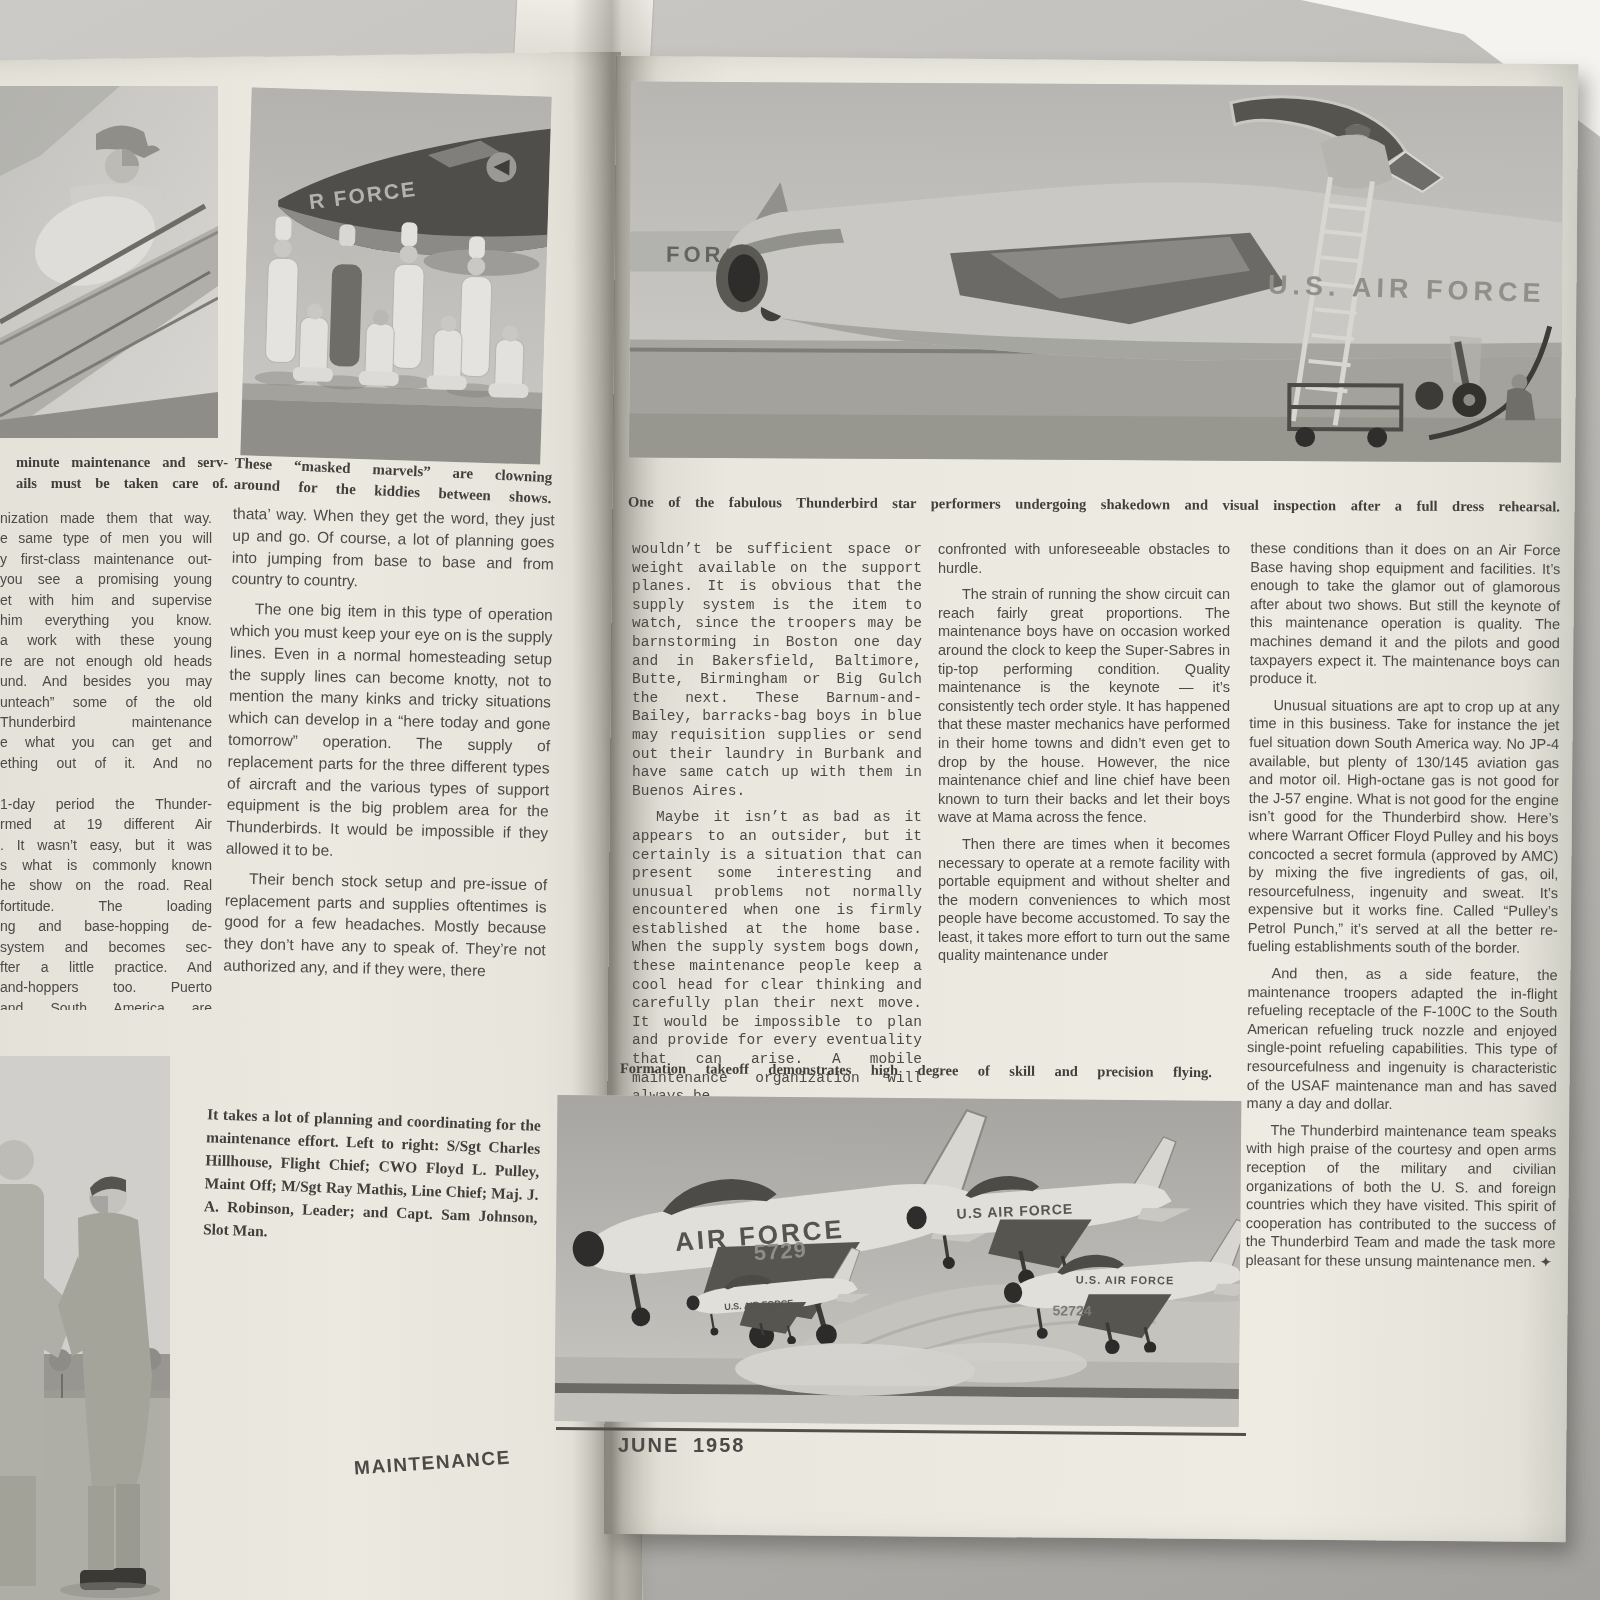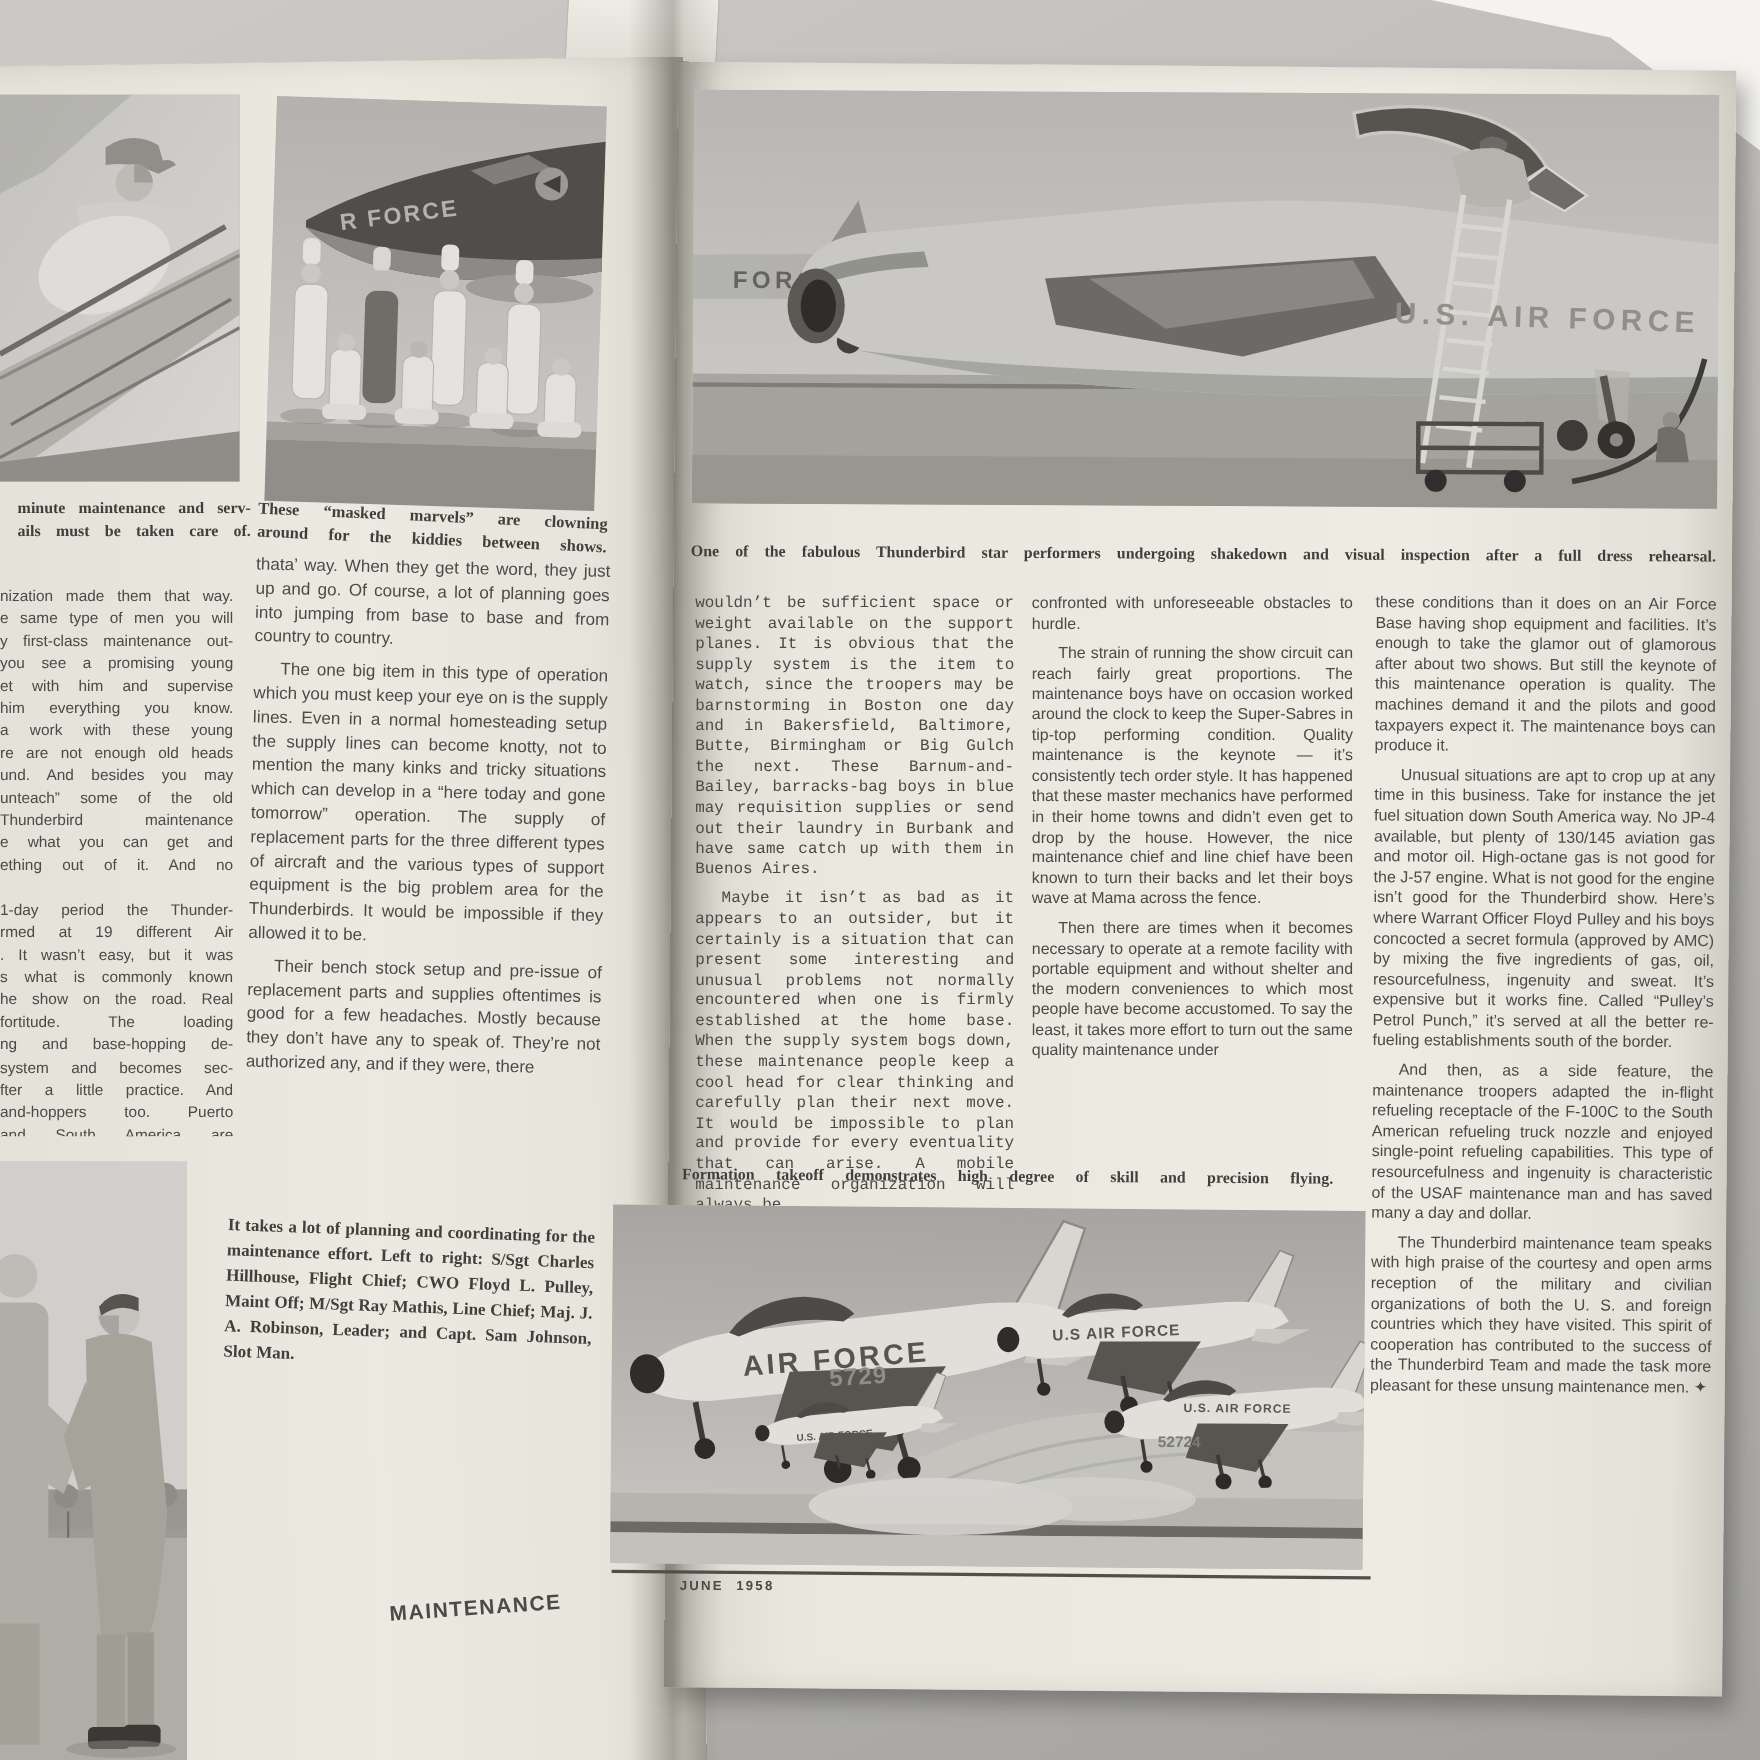--- a/index.html
+++ b/index.html
@@ -20,21 +20,21 @@
               box-shadow:inset 32px 0 42px -26px rgba(55,52,46,.55),8px 12px 20px rgba(40,38,34,.35);}
   .gutter{position:absolute;left:572px;top:0;width:86px;height:1600px;pointer-events:none;
           background:linear-gradient(90deg,rgba(0,0,0,0) 0%,rgba(60,56,48,.30) 46%,rgba(95,90,82,.16) 58%,rgba(0,0,0,0) 100%);}
   .photo{position:absolute;overflow:hidden;background:#bdbcb8;}
   .photo svg{display:block;width:100%;height:100%;}
   .cap{position:absolute;font-family:"Liberation Serif",serif;font-weight:700;color:#413f3b;}
   .prelines{white-space:pre-line;text-align:justify;text-align-last:justify;}
   .bodycol{position:absolute;color:#4b4a47;text-align:justify;}
   .bodycol p{margin:0 0 8px 0;text-indent:24px;}
   .bodycol p.ni{text-indent:0;}
-  .col-left1{font-size:14px;line-height:20.4px;margin-top:23px;}
+  .col-left1{font-size:14px;line-height:20.4px;}
   .col-left2{font-size:15.5px;line-height:21.8px;}
   .col-r{font-size:14.5px;line-height:18.6px;}
   .runlabel{position:absolute;font-weight:700;color:#4b4a46;}
   .rule{position:absolute;background:#514f4a;}
   svg text{font-family:"Liberation Sans",sans-serif;font-weight:700;}
 </style>
 </head>
 <body>
 
 <div class="stage">
@@ -365,15 +365,15 @@
       <text x="497" y="216" font-size="14" fill="#7c7b76">52724</text>
       <g transform="rotate(-4 220 200)">
         <use href="#jetL" x="118" y="152" width="200" height="96"></use>
       </g>
       <text x="168" y="210" font-size="9" fill="#56554f" transform="rotate(-4 220 200)">U.S. AIR FORCE</text>
     </svg>
   </div>
 
   <div class="rule" style="left:556px;top:1430px;width:690px;height:3px;transform:rotate(0.5deg);"></div>
 
-  <div class="runlabel" style="left:618px;top:1434px;font-size:12px;letter-spacing:2px;word-spacing:6px;">JUNE 1958</div>
+  <div class="runlabel" style="left:618px;top:1434px;font-size:20px;letter-spacing:2px;word-spacing:6px;">JUNE 1958</div>
 
 </div>
 
 </body></html>

